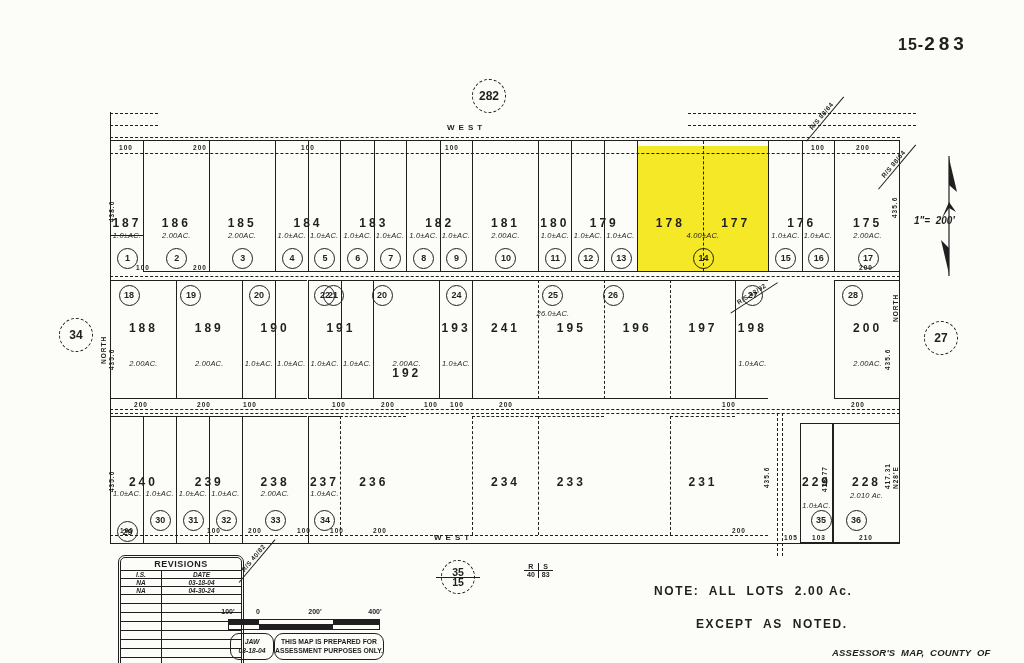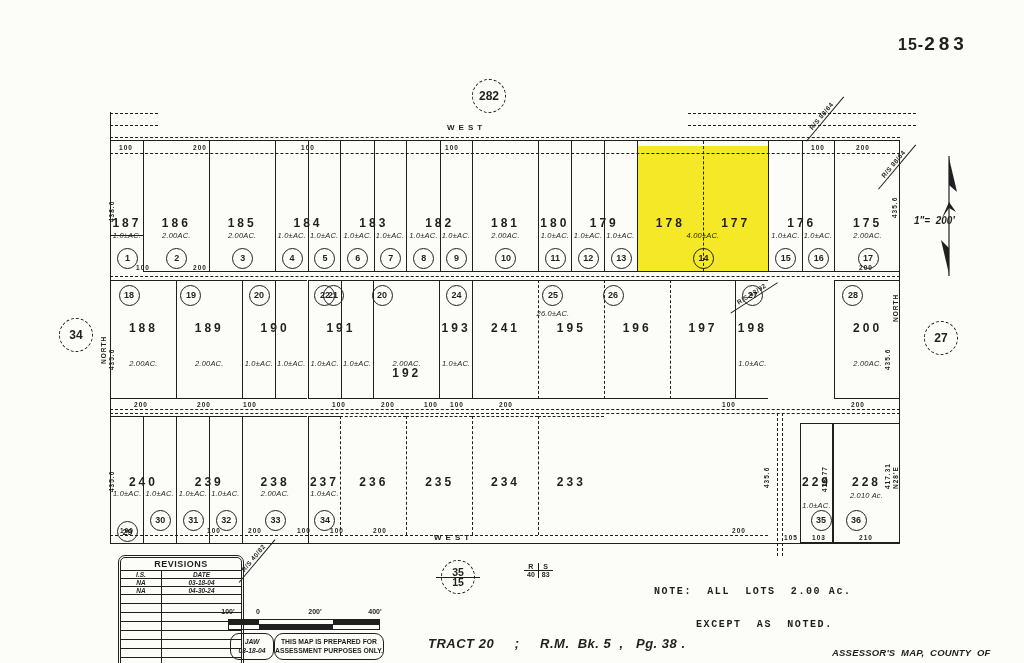--- a/index.html
+++ b/index.html
@@ -23,21 +23,21 @@
   .vlab{position:absolute;font-size:6.5px;letter-spacing:1px;font-weight:600;white-space:nowrap;
         transform:rotate(-90deg);transform-origin:left top;}
   .road{position:absolute;font-size:8px;letter-spacing:4px;font-weight:600;}
   .rs{position:absolute;font-size:6.5px;letter-spacing:.5px;font-weight:600;text-align:center;
       border-bottom:1px solid var(--ink);padding-bottom:1px;white-space:nowrap;}
   .hline{position:absolute;height:0;border-top:1px solid var(--ink);}
   .hline.dash{border-top-style:dashed;}
   .vline{position:absolute;width:0;border-left:1px solid var(--ink);}
   .vline.dash{border-left-style:dashed;}
   .pre{white-space:pre;}
-  .note-text{font-size:10px;letter-spacing:1.6px;font-weight:600;line-height:11px;font-family:Liberation Mono, monospace;}
+  .note-text{font-size:12px;letter-spacing:1.6px;font-weight:600;line-height:11px;}
   .credit{font-size:9.5px;font-style:italic;font-weight:600;line-height:9.5px;letter-spacing:.2px;}
   .tract{font-size:13px;font-style:italic;font-weight:600;letter-spacing:.5px;}
   .rev-table{position:absolute;left:118px;top:555px;width:126px;border:1.5px solid var(--ink);
              border-radius:7px;padding:1px;box-sizing:border-box;}
   .rev-inner{border:1px solid var(--ink);border-radius:5px;overflow:hidden;}
   .rev-title{font-size:9px;font-weight:700;text-align:center;letter-spacing:.5px;
              border-bottom:1px solid var(--ink);padding:1px 0;}
   .rev-cols,.rev-row{display:flex;border-bottom:1px solid var(--ink);}
   .rev-c1{width:40px;border-right:1px solid var(--ink);text-align:center;}
   .rev-c2{flex:1;text-align:center;}
@@ -235,28 +235,28 @@
         <span class="circ" style="position: absolute; left: 22.4167px; top: 92.5px;">33</span>
       </div>
       <div class="cell" style="left: 307.5px; top: 416px; width: 32.9167px; height: 127px; border-left: 1px solid var(--ink); border-top: 1px solid var(--ink);">
         <span class="lotnum" style="position: absolute; left: 50%; top: 58px;">237</span>
         <span class="ac" style="position: absolute; left: 50%; top: 72px;">1.0±AC.</span>
         <span class="circ" style="position: absolute; left: 5.95835px; top: 92.5px;">34</span>
       </div>
       <div class="cell" style="left: 340.417px; top: 416px; width: 65.8334px; height: 119px; border-left: 1px dashed var(--ink); border-top: 1px dashed var(--ink);">
         <span class="lotnum" style="position: absolute; left: 50%; top: 58px;">236</span>
       </div>
-      <div class="cell" style="left: 406.25px; top: 416px; width: 65.8334px; height: 119px; border-left: 1px dashed var(--ink); border-top: 1px dashed var(--ink);">
-        <span class="lotnum" style="position: absolute; left: 50%; top: 58px;">235</span>
-      </div>
       <div class="cell" style="left: 472.084px; top: 416px; width: 65.8334px; height: 119px; border-left: 1px dashed var(--ink); border-top: 1px dashed var(--ink);">
         <span class="lotnum" style="position: absolute; left: 50%; top: 58px;">234</span>
       </div>
       <div class="cell" style="left: 537.917px; top: 416px; width: 65.8334px; height: 119px; border-left: 1px dashed var(--ink); border-top: 1px dashed var(--ink);">
         <span class="lotnum" style="position: absolute; left: 50%; top: 58px;">233</span>
+      </div>
+      <div class="cell" style="left: 669.584px; top: 416px; width: 65.8334px; height: 119px; border-left: 1px dashed var(--ink); border-top: 1px dashed var(--ink);">
+        <span class="lotnum" style="position: absolute; left: 50%; top: 58px;">231</span>
       </div>
       <div class="cell" style="left: 800px; top: 423px; width: 33px; height: 120px; border-left: 1px solid var(--ink); border-top: 1px solid var(--ink); border-right: 1px solid var(--ink); border-bottom: 1px solid var(--ink); background: rgb(252, 252, 249);">
         <span class="lotnum" style="position: absolute; left: 50%; top: 51px;">229</span>
         <span class="ac" style="position: absolute; left: 50%; top: 77px;">1.0±AC.</span>
         <span class="circ" style="position: absolute; left: 9.5px; top: 85.5px;">35</span>
       </div>
       <div class="cell" style="left: 833px; top: 423px; width: 67px; height: 120px; border-left: 1px solid var(--ink); border-top: 1px solid var(--ink); border-right: 1px solid var(--ink); border-bottom: 1px solid var(--ink); background: rgb(252, 252, 249);">
         <span class="lotnum" style="position: absolute; left: 50%; top: 51px;">228</span>
         <span class="ac" style="position: absolute; left: 50%; top: 67px;">2.010 Ac.</span>
         <span class="circ" style="position: absolute; left: 11.5px; top: 85.5px;">36</span>
@@ -329,21 +329,20 @@
           </tr>
     </tbody>
       </table>
   </div>
 
   <div class="abs note-text pre" style="left:654px;top:564px;">
     <div>NOTE:  ALL  LOTS  2.00 Ac.</div>
     <div style="padding-left:42px;">EXCEPT  AS  NOTED.</div>
   </div>
 
-  <div class="abs tract pre" style="left:428px;top:636px;">TRACT 20     ;     R.M.  Bk. 5  ,   Pg. 38 .</div>
 
   <div class="abs credit pre" style="left:832px;top:629px;">
     <div>ASSESSOR'S  MAP,  COUNTY  OF</div>
     
     
   </div>
 
   <div class="rev-table">
     <div class="rev-inner">
       <div class="rev-title">REVISIONS</div>

